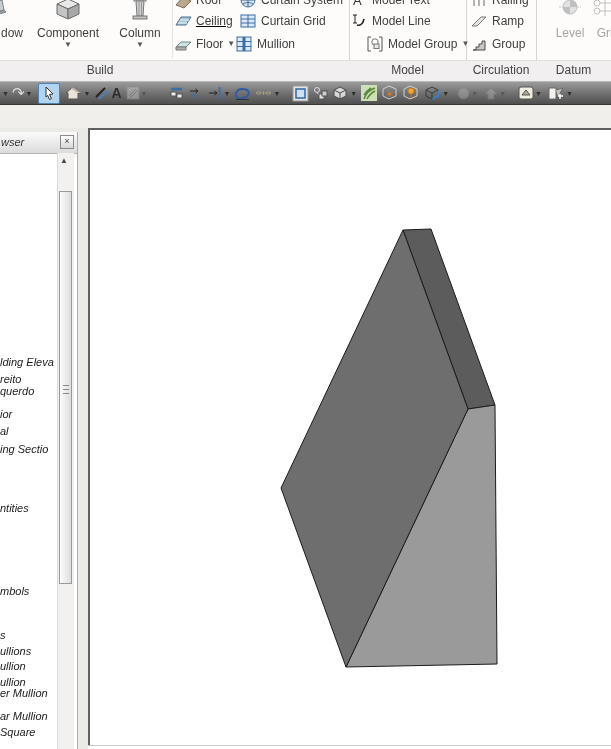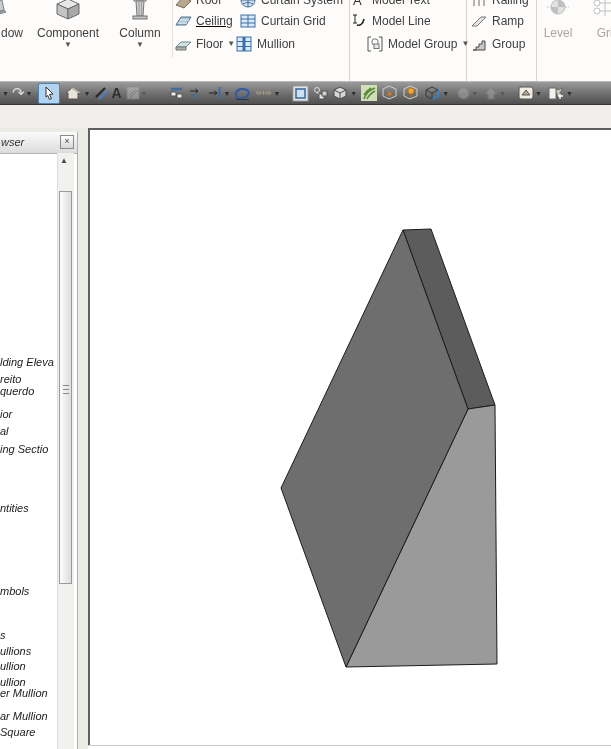--- a/index.html
+++ b/index.html
@@ -176,38 +176,44 @@
       </svg>
     <span class="rib-lbl">Ramp</span>
   </div>
   <div class="stack-item row3" style="left:471px;">
     <svg class="ric">
         <path d="M2 14 H5 V11 H8 V8 H11 V5 H14 V14 Z" fill="#c8c8c8" stroke="#4a4a4a"></path>
       </svg>
     <span class="rib-lbl">Group</span>
   </div>
 
-  <div class="bigbtn" style="left:536px;width:44px;">
+  <div class="bigbtn" style="left:548px;width:44px;">
     <svg width="22" height="22" style="position:absolute;left:11px;top:-2px">
       <circle cx="11" cy="9" r="7" fill="#e2e2e2" stroke="#bcbcbc"></circle>
       <path d="M11 2 A7 7 0 0 1 18 9 L11 9 Z" fill="#c0c0c0"></path>
       <path d="M11 16 A7 7 0 0 1 4 9 L11 9 Z" fill="#c0c0c0"></path>
       <path d="M0 9 H4 M18 9 H22" stroke="#c8c8c8" stroke-dasharray="2 1"></path>
     </svg>
     <span class="rib-lbl disabled-lbl">Level</span>
   </div>
   <div class="bigbtn" style="left:586px;width:44px;">
     <svg width="26" height="22" style="position:absolute;left:7px;top:-2px">
       <circle cx="4" cy="5" r="3" fill="none" stroke="#c0c0c0"></circle>
       <circle cx="4" cy="13" r="3" fill="none" stroke="#c0c0c0"></circle>
       <path d="M7 5 H24 M7 13 H24 M12 1 V18 M19 1 V18" stroke="#c0c0c0"></path>
     </svg>
     <span class="rib-lbl disabled-lbl">Grid</span>
   </div>
 
+  <div class="panel-row">
+    <div class="panel-lbl" style="left:70px;width:60px;">Build</div>
+    <div class="panel-lbl" style="left:349px;width:117px;">Model</div>
+    <div class="panel-lbl" style="left:466px;width:70px;">Circulation</div>
+    <div class="panel-lbl" style="left:536px;width:75px;">Datum</div>
+  </div>
 </div>
 
 <div class="toolbar">
   <span class="tb-drop" style="margin-left:2px">▼</span>
   <span class="tbi">
       <span class="tb-glyph" style="color:#ddd;font-size:15px">↷</span>
     </span>
   <span class="tb-drop">▼</span>
   <span class="tbi sel" style="margin-left:6px">
     <svg width="11" height="14">

